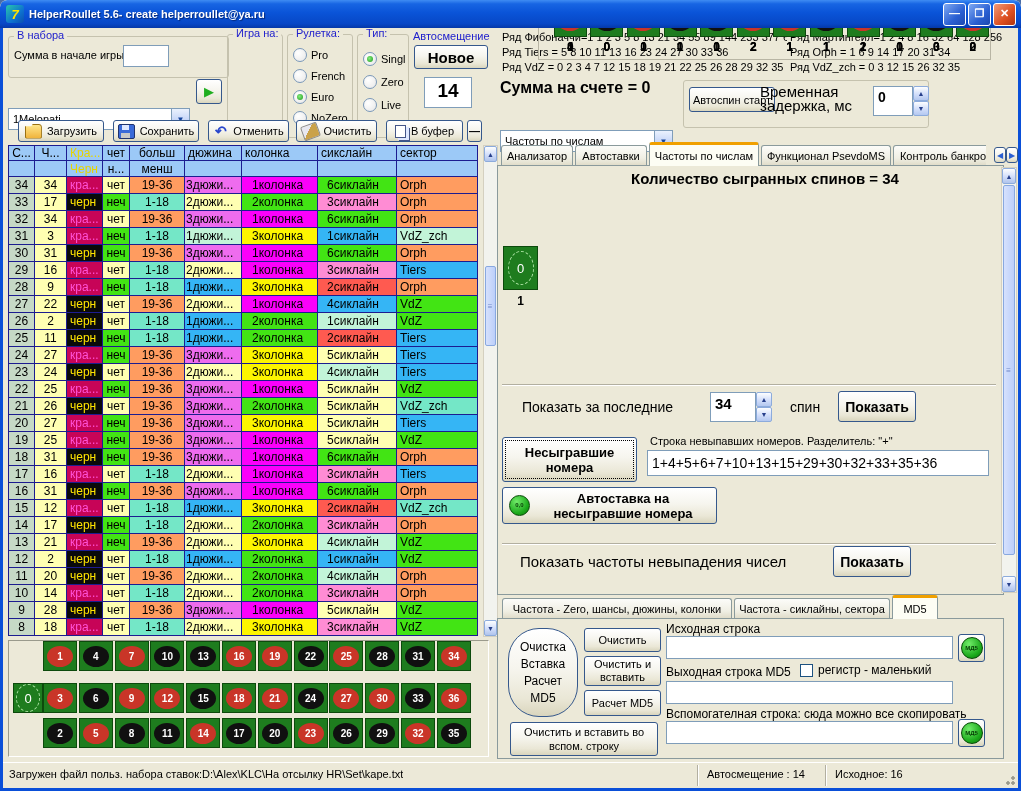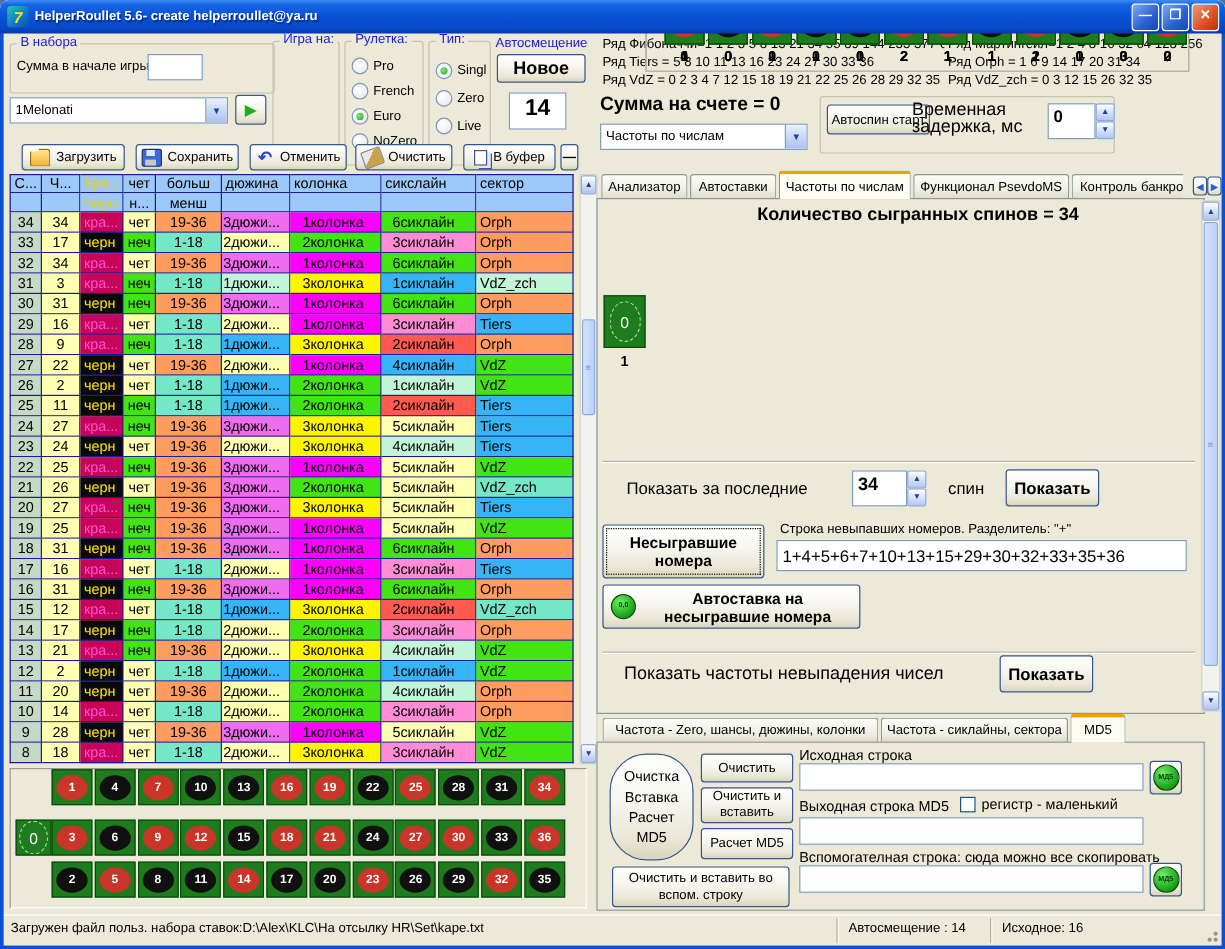--- a/index.html
+++ b/index.html
@@ -15,21 +15,21 @@
   .apptitle{color:#fff;font-weight:bold;font-size:11px;text-shadow:1px 1px 1px #03287a;}
   .tbtns{margin-left:auto;display:flex;padding-right:5px;}
   .tbtn{width:21px;height:21px;margin-left:2px;border-radius:3px;border:1px solid #fff;color:#fff;font-size:11px;line-height:19px;text-align:center;font-weight:bold;}
   .tbtn.mm{background:linear-gradient(135deg,#7fa9f2,#2a5fd2 60%,#1c48b0);}
   .tbtn.cl{background:linear-gradient(135deg,#f09a78,#dd4f20 60%,#b03410);}
   
   .xpb{box-sizing:border-box;background:linear-gradient(180deg,#ffffff,#f6f5ee 45%,#eae7d6 80%,#d9d5bd);
     border:1px solid #35588c;border-radius:3px;font-size:11px;color:#000;
     display:flex;align-items:center;justify-content:center;text-align:center;cursor:default;}
   .inp{box-sizing:border-box;background:#fff;border:1px solid #7f9db9;font-size:13px;padding:2px 4px;overflow:hidden;white-space:nowrap;}
-  .combo{position:absolute;box-sizing:border-box;background:#fff;border:1px solid #7f9db9;display:flex;align-items:center;font-size:11px;padding-left:4px;overflow:hidden;}
+  .combo{position:absolute;box-sizing:border-box;background:#fff;border:1px solid #7f9db9;display:flex;align-items:center;font-size:11px;padding-left:4px;overflow:hidden;margin-top:27px;}
   .cmbarr{margin-left:auto;align-self:stretch;width:17px;background:linear-gradient(180deg,#eaf1fd,#c6d6f8 55%,#a9c0ee);border-left:1px solid #7f9db9;
     display:flex;align-items:center;justify-content:center;font-size:8px;color:#16459c;}
   .grp{position:absolute;box-sizing:border-box;border:1px solid #c5c2ae;border-radius:3px;}
   .glabel{position:absolute;top:-8px;left:5px;background:#ece9d8;color:#2020cc;font-size:11px;padding:0 3px;white-space:nowrap;}
   .ritems{position:absolute;left:5px;top:12px;right:2px;}
   .ritem{display:flex;align-items:center;height:23px;}
   .radio{position:relative;width:12px;height:12px;border-radius:50%;border:1px solid #7a98b8;background:radial-gradient(circle at 35% 35%,#fff,#e6e6e6);margin-right:4px;flex:none;}
   .radio.sel::after{content:"";position:absolute;inset:3px;border-radius:50%;background:radial-gradient(circle at 40% 40%,#86ec7e,#1a9a1a);}
   .rlabel{font-size:11px;white-space:nowrap;}
   .spincol{display:flex;flex-direction:column;width:16px;box-sizing:border-box;}

